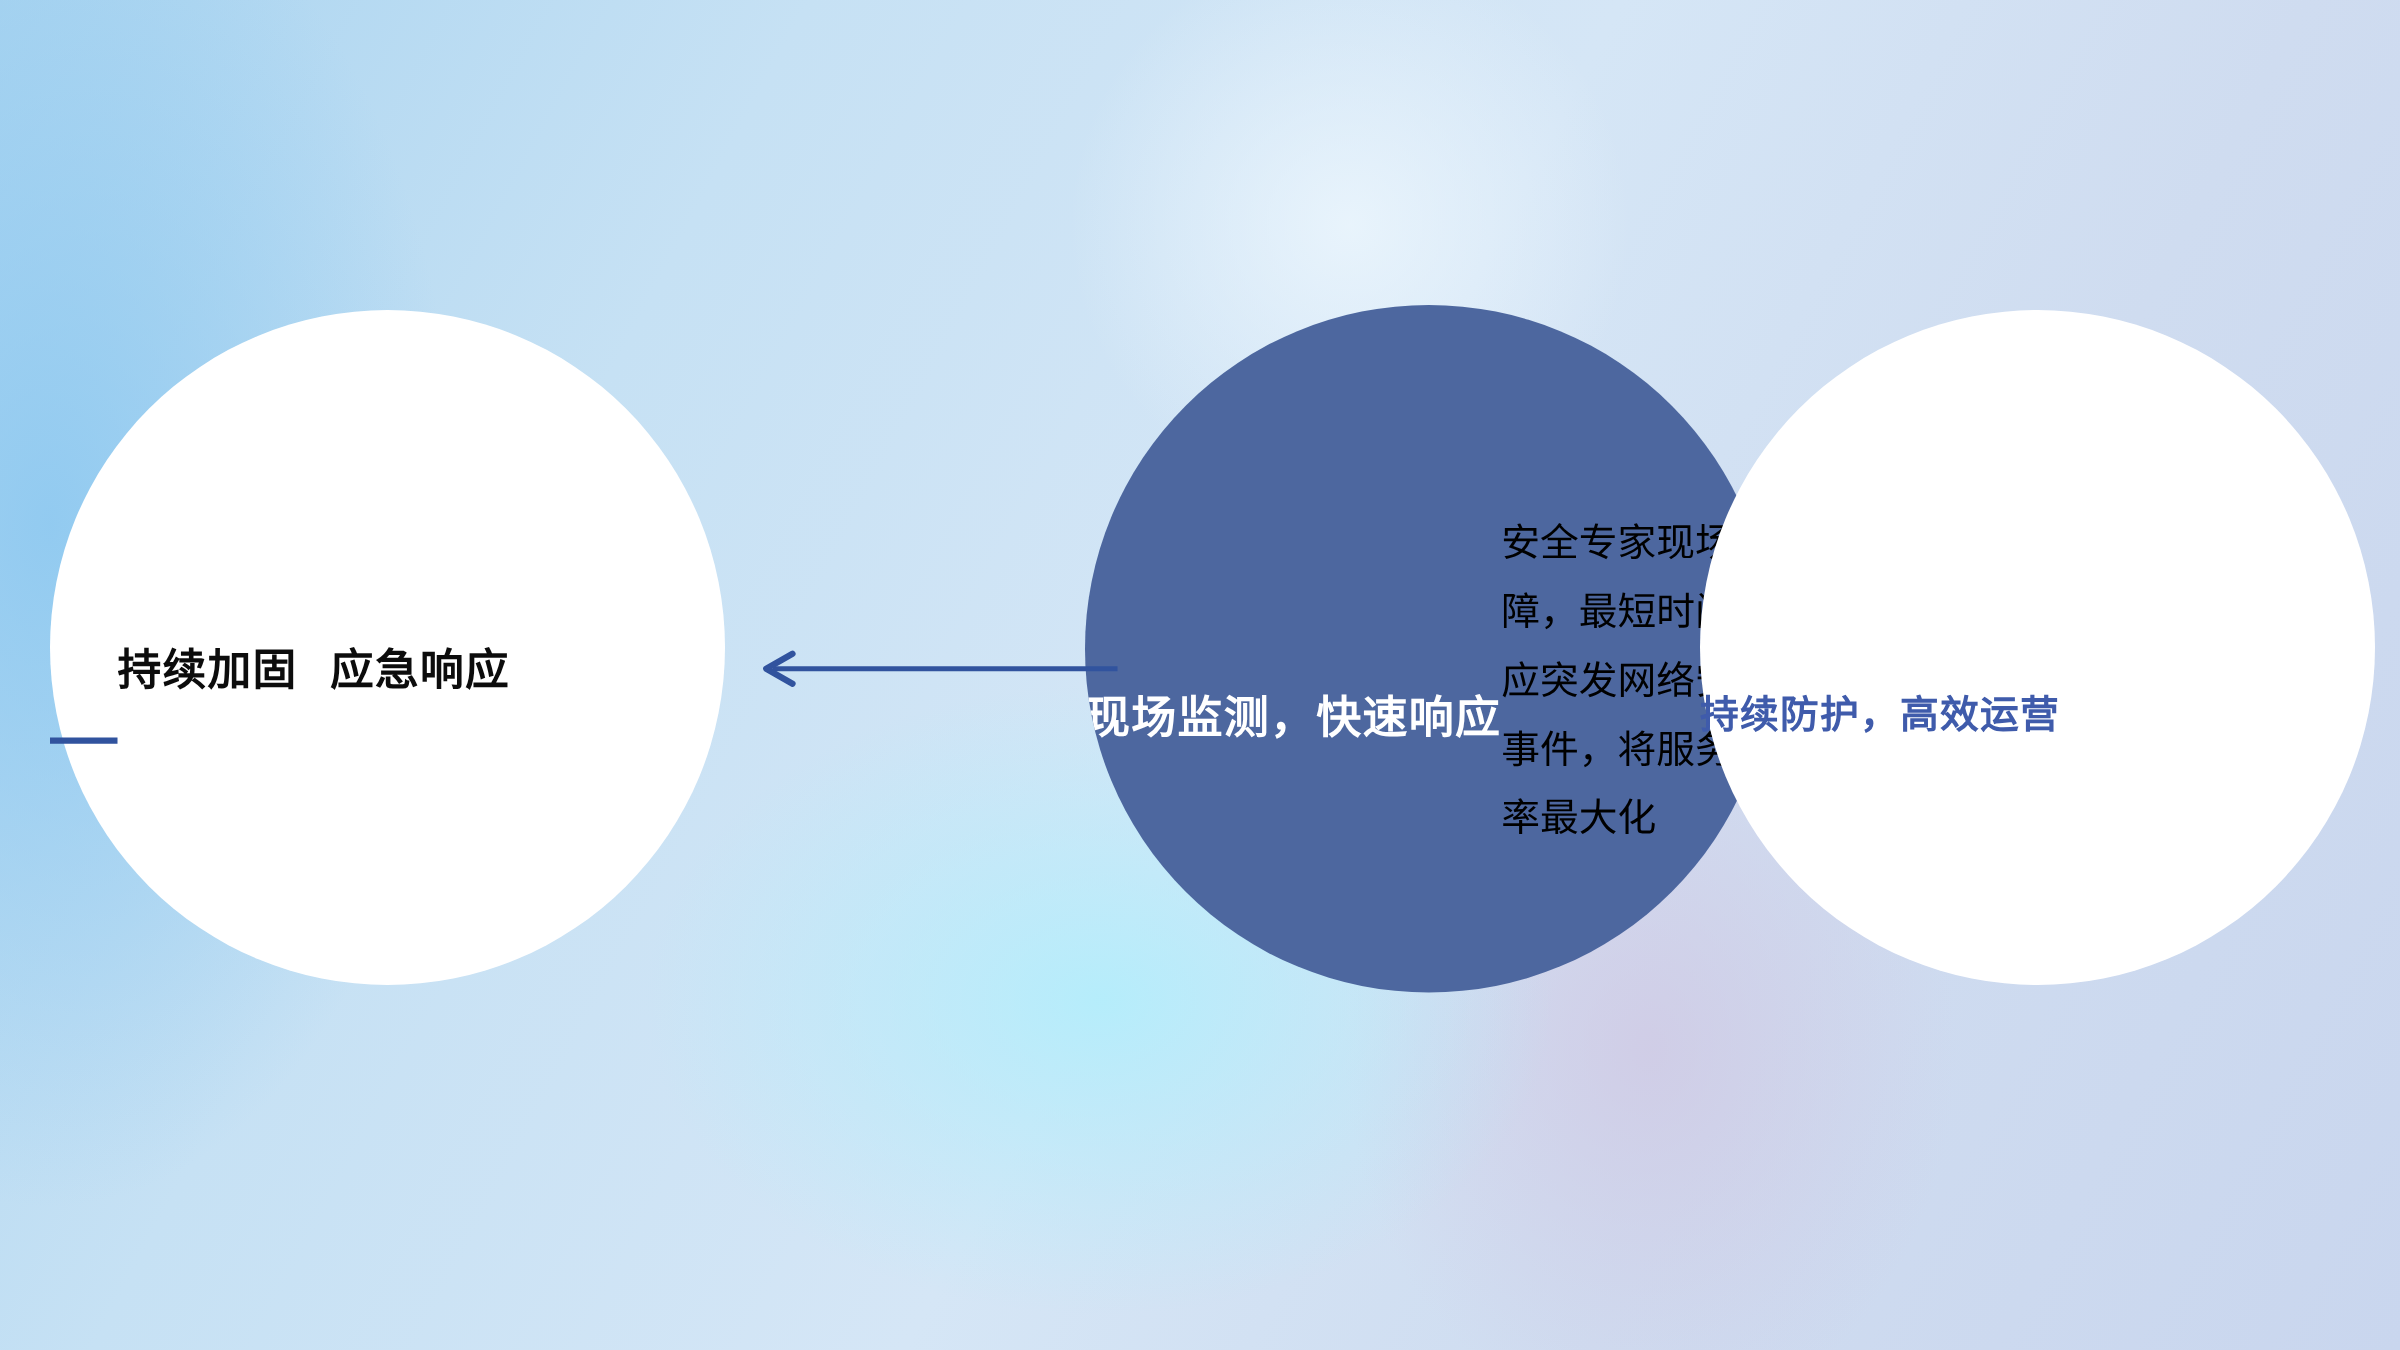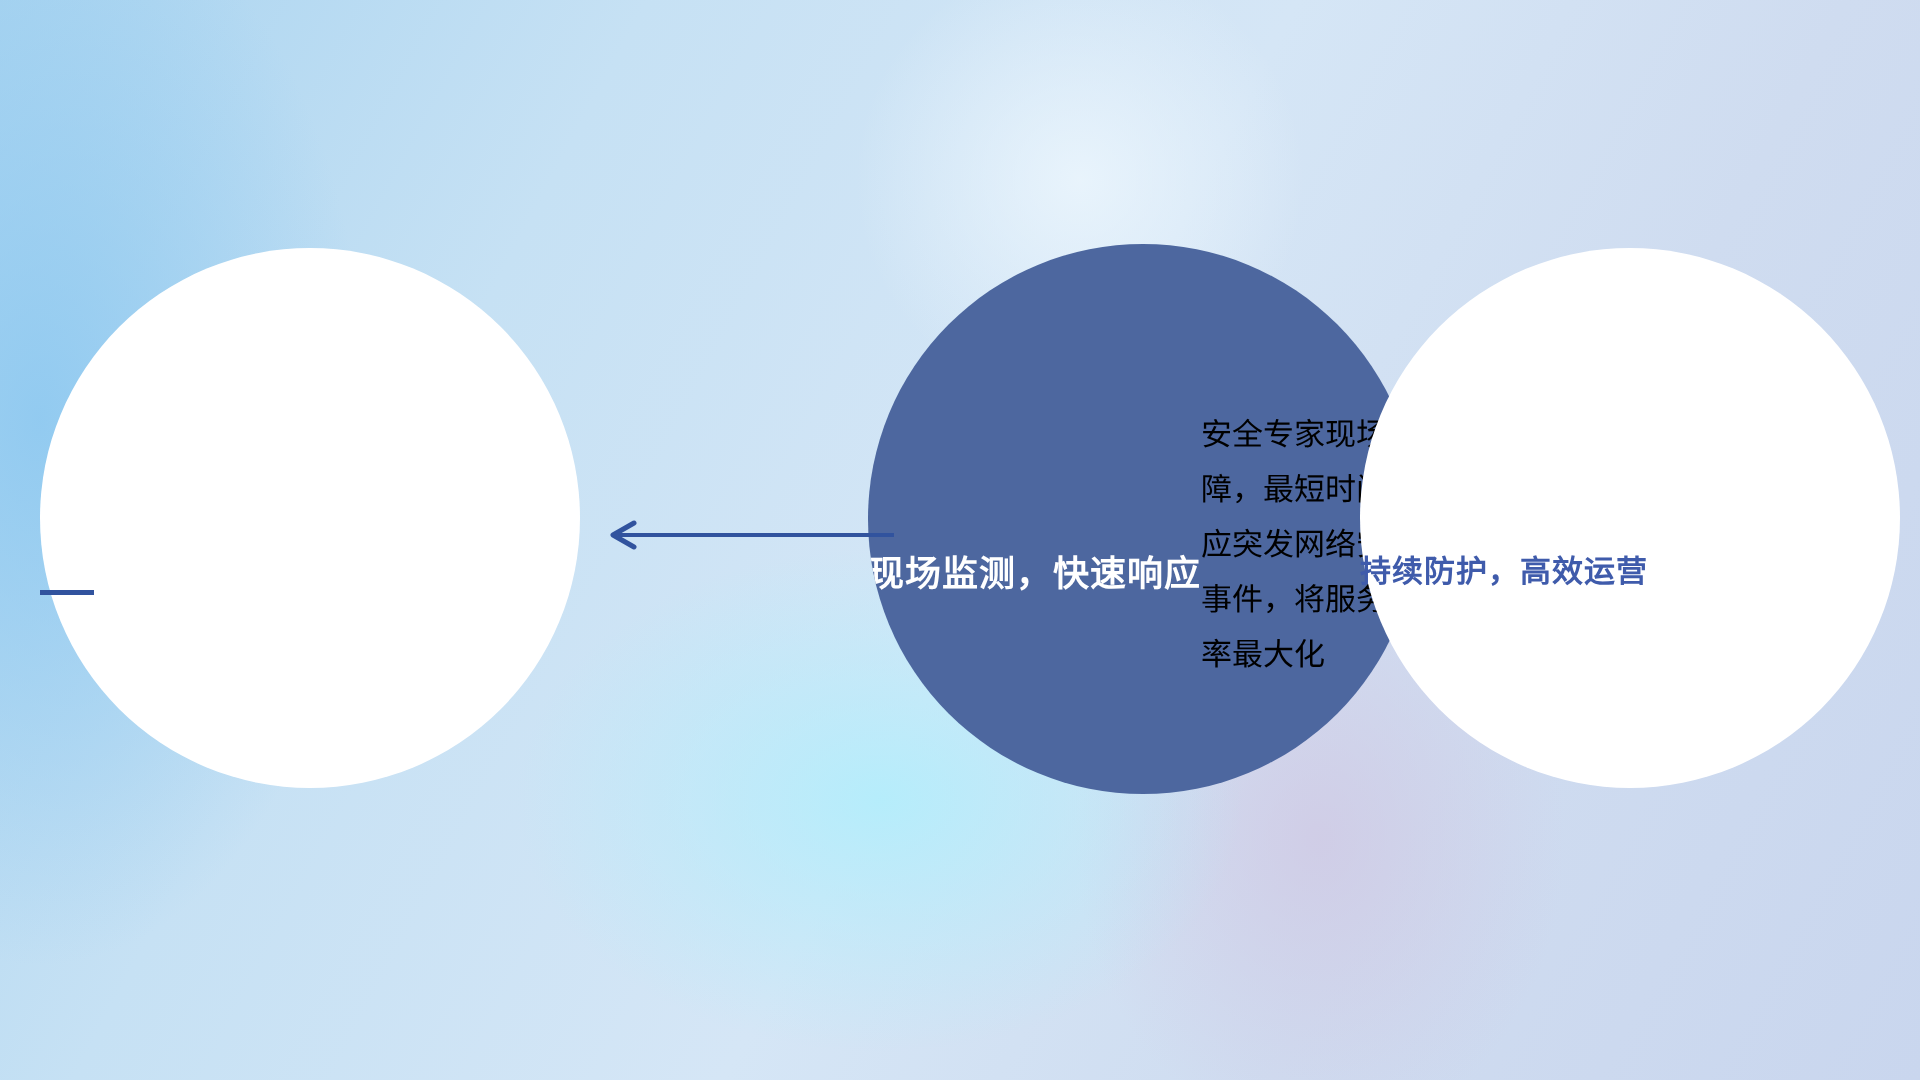--- a/index.html
+++ b/index.html
@@ -120,20 +120,23 @@
   }
 </style>
 </head>
 <body>
 
 <div id="stage">
 
   <div class="circle" id="circle-left">
     <div class="dash" style="background: rgb(49, 83, 158);"></div>
     <div class="tags">
+      <div>
+        <span>持续加固</span><span class="tag-gap"></span><span>应急响应</span>
+      </div>
     </div>
   </div>
 
   <div class="circle" id="circle-mid" style="background: rgb(77, 103, 159);">
     <div class="title">现场监测，快速响应</div>
     <div class="body">安全专家现场保障，最短时间响应突发网络安全事件，将服务效率最大化</div>
   </div>
 
   <div class="circle" id="circle-right">
     <div class="title" style="color: rgb(63, 91, 171);">持续防护，高效运营</div>

